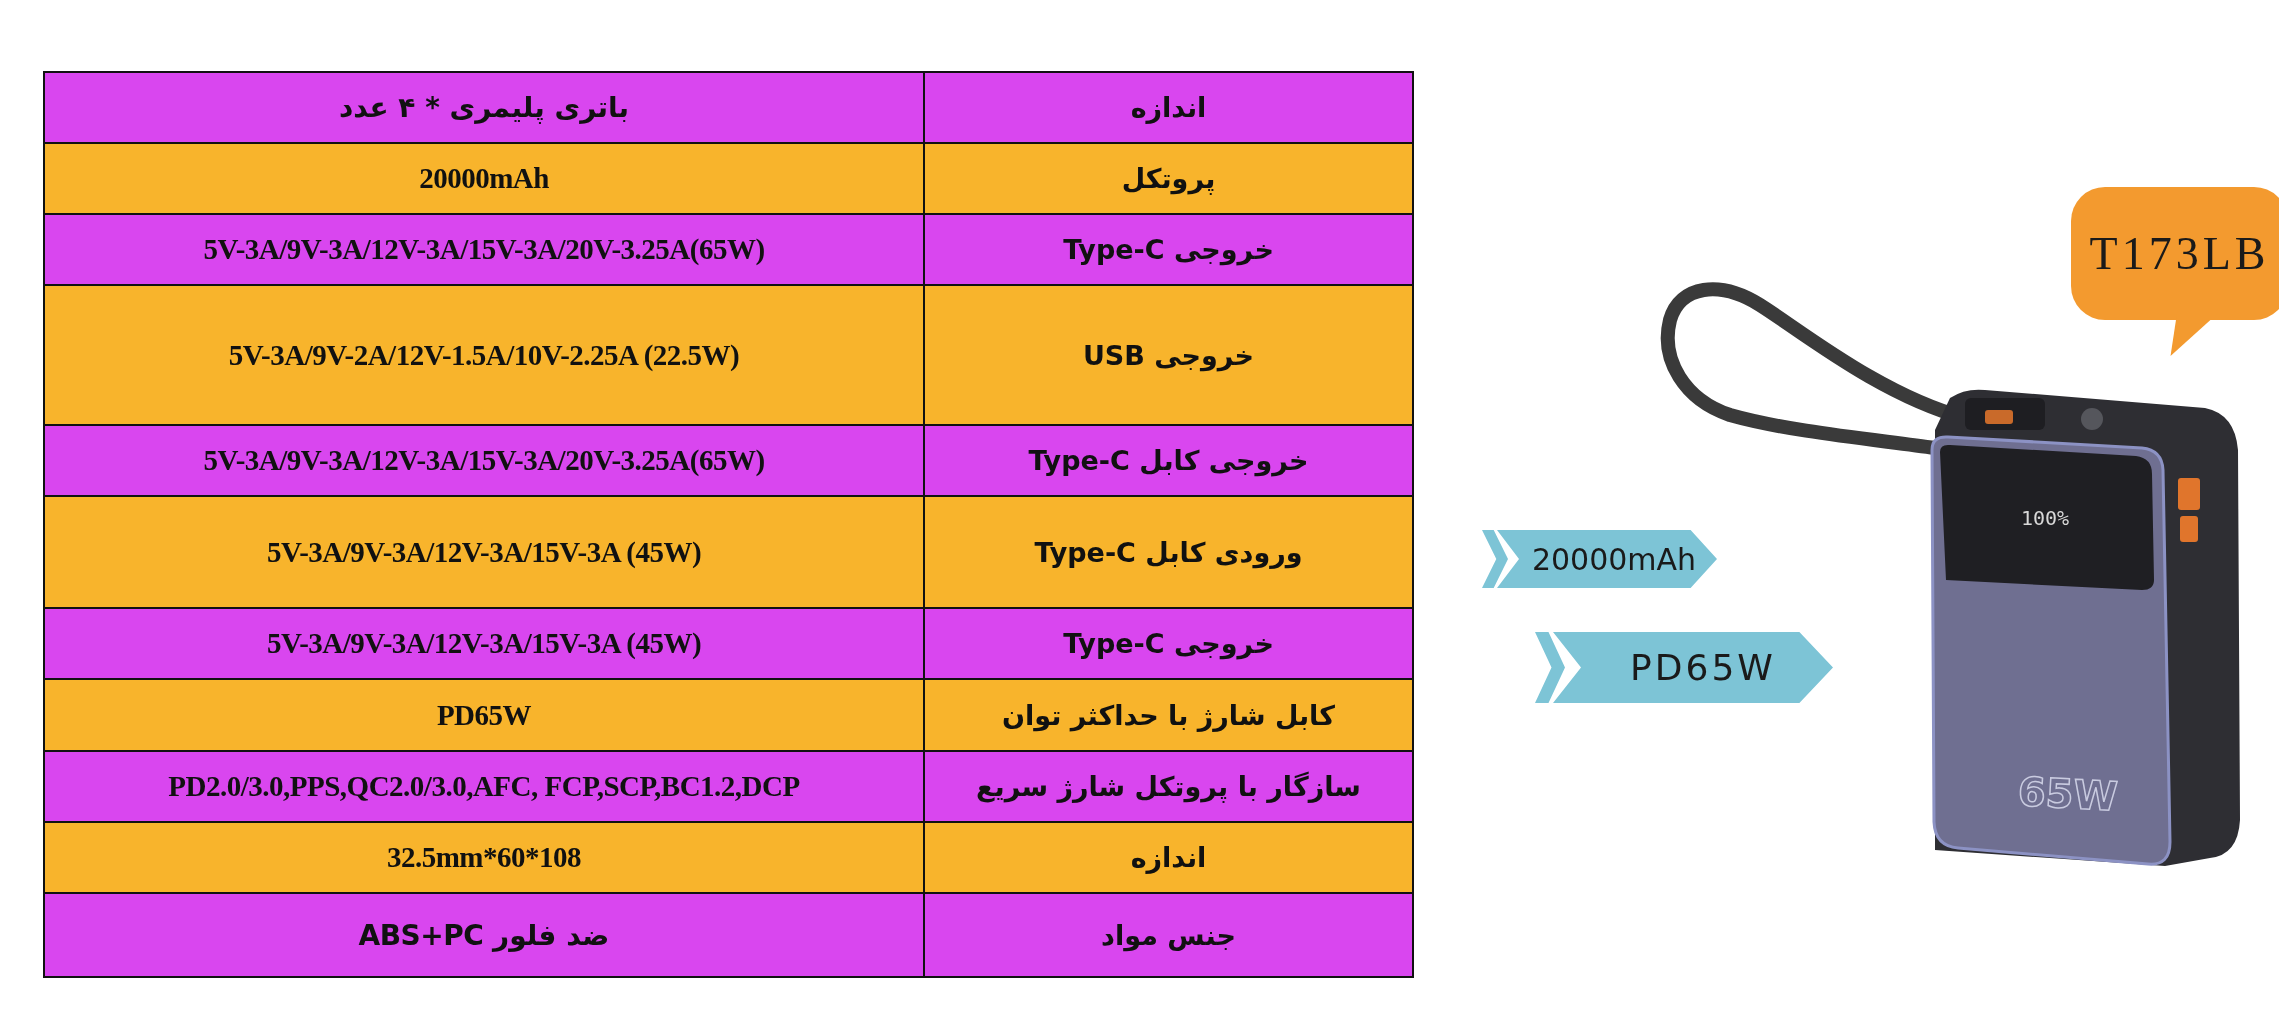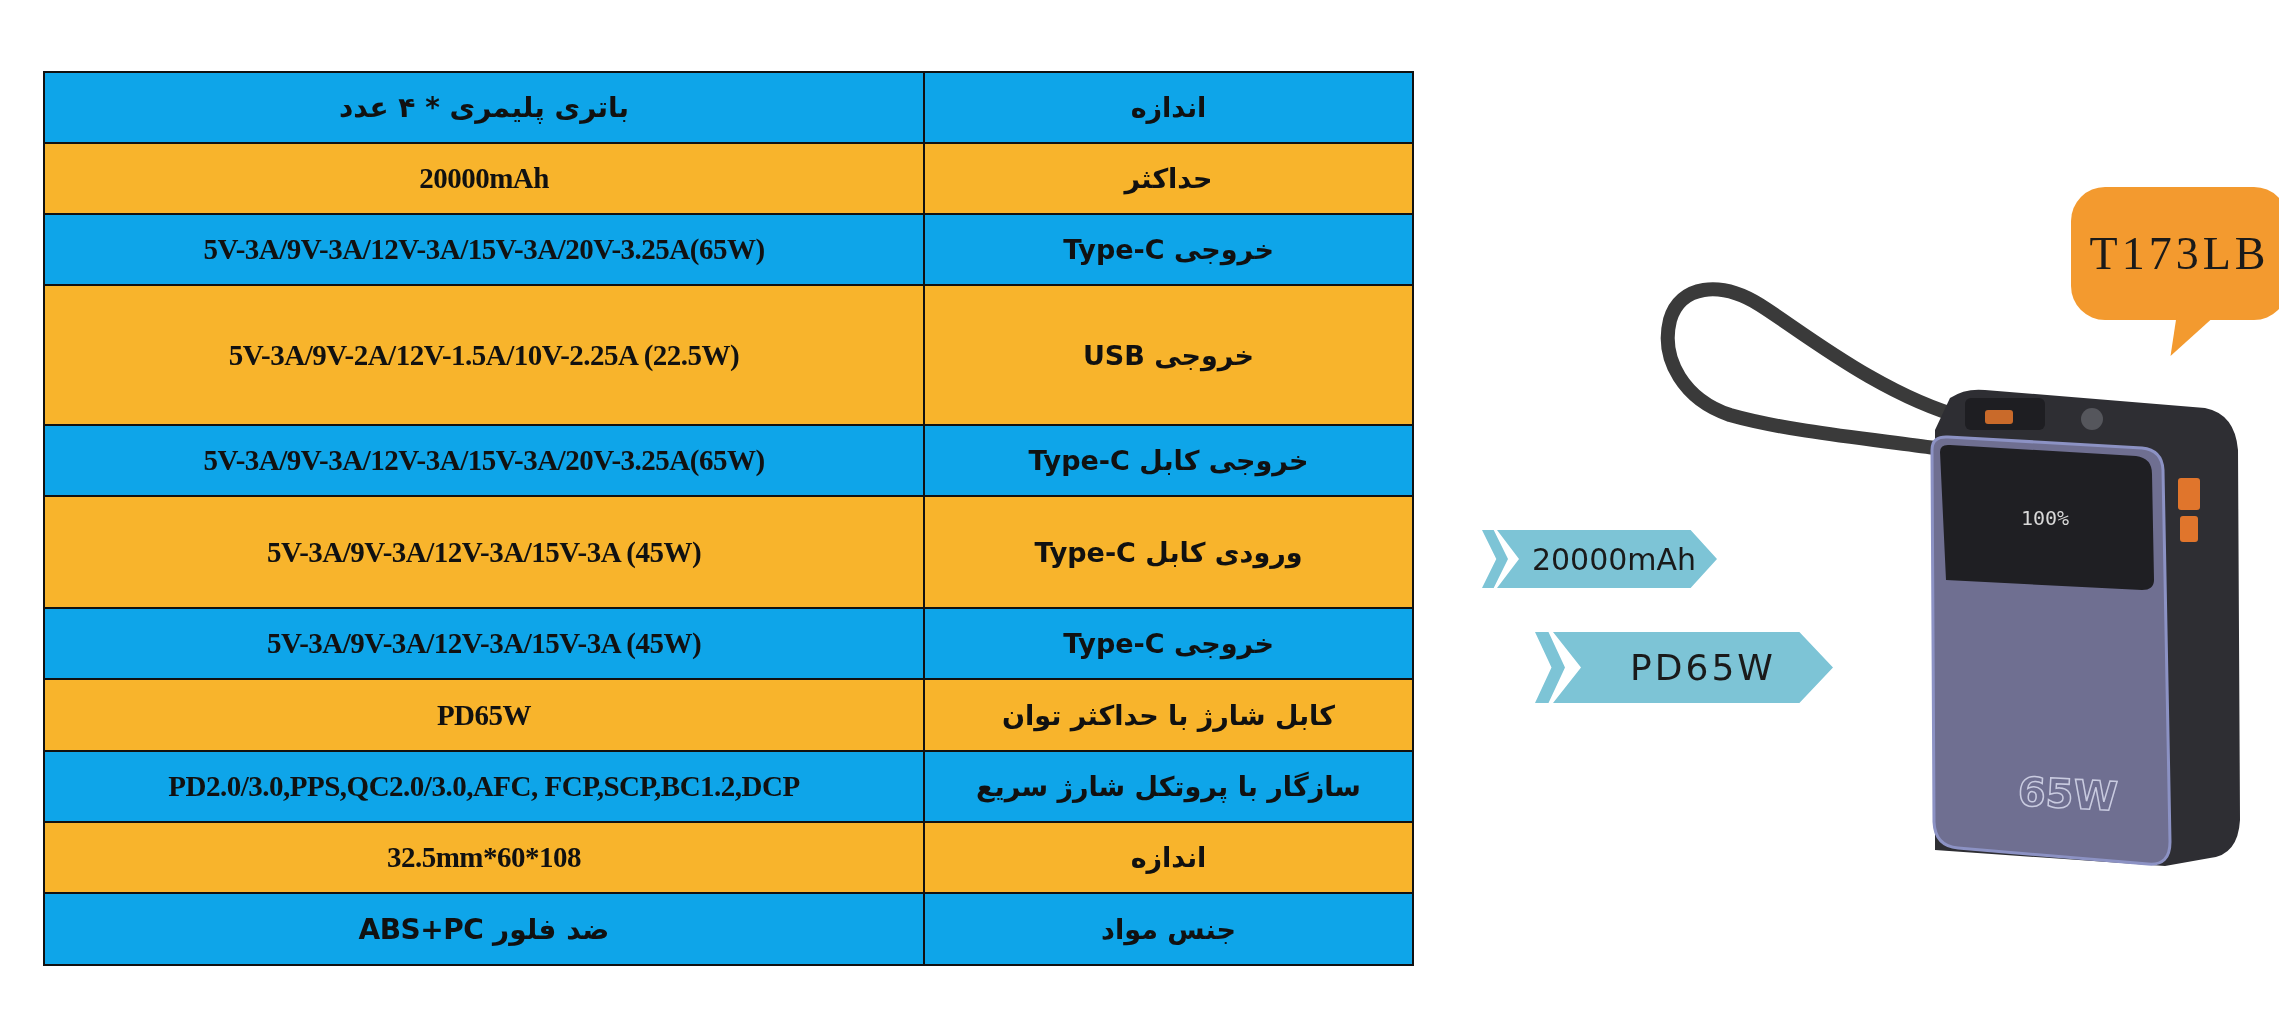--- a/index.html
+++ b/index.html
@@ -14,21 +14,21 @@
     border: 2.5px solid #111111;
     text-align: center; vertical-align: middle;
     color: #111111; font-weight: bold;
     padding: 0 6px;
   }
   .spec-table col.label-col { width: 489px; }
   .spec-table col.value-col { width: 880px; }
   .spec-table td.label { direction: rtl; font-family: "DejaVu Sans", sans-serif; font-size: 27px; }
   .spec-table td.value { direction: rtl; font-family: "Liberation Serif", serif; font-size: 29px; letter-spacing: -0.5px; }
   .spec-table td.value.fa { font-family: "DejaVu Sans", sans-serif; font-size: 28px; }
-  tr.yellow td { background: #0ea5e9; }
+  tr.yellow td { background: #d946ef; }
   tr.orange td { background: #F8B42C; }
 
   .product-art { position: absolute; left: 1460px; top: 170px; width: 819px; height: 720px; }
 
   .model-bubble {
     position: absolute; left: 2030px; top: 187px; width: 217px; height: 133px;
     background: #F39A2F; border-radius: 34px;
     display: flex; align-items: center; justify-content: center; margin-left: 41px;
   }
   .model-bubble-tail {
@@ -66,21 +66,21 @@
       <col class="value-col">
       <col class="label-col">
     </colgroup>
   <tbody>
     <tr class="yellow" style="height:71px">
       <td class="value fa">باتری پلیمری * ۴ عدد</td>
       <td class="label">اندازه</td>
     </tr>
     <tr class="orange" style="height:71px">
       <td class="value">20000mAh</td>
-      <td class="label">حداکثر</td>
+      <td class="label">پروتکل</td>
     </tr>
     <tr class="yellow" style="height:71px">
       <td class="value">5V-3A/9V-3A/12V-3A/15V-3A/20V-3.25A(65W)</td>
       <td class="label">خروجی Type-C</td>
     </tr>
     <tr class="orange" style="height:140px">
       <td class="value">5V-3A/9V-2A/12V-1.5A/10V-2.25A (22.5W)</td>
       <td class="label">خروجی USB</td>
     </tr>
     <tr class="yellow" style="height:71px">
@@ -100,21 +100,21 @@
       <td class="label">کابل شارژ با حداکثر توان</td>
     </tr>
     <tr class="yellow" style="height:71px">
       <td class="value">PD2.0/3.0,PPS,QC2.0/3.0,AFC, FCP,SCP,BC1.2,DCP</td>
       <td class="label">سازگار با پروتکل شارژ سریع</td>
     </tr>
     <tr class="orange" style="height:71px">
       <td class="value">108*60*32.5mm</td>
       <td class="label">اندازه</td>
     </tr>
-    <tr class="yellow" style="height:72px">
+    <tr class="yellow" style="height:84px">
       <td class="value fa">ضد فلور  ABS+PC</td>
       <td class="label">جنس مواد</td>
     </tr>
   </tbody>
 </table>
 
 <svg class="product-art" viewBox="1460 170 819 720" width="819" height="720" xmlns="http://www.w3.org/2000/svg">
 
   <path d="M1965 418 C 1880 395, 1800 330, 1760 305 C 1720 280, 1680 285, 1670 320 C 1660 360, 1685 400, 1730 415 C 1790 432, 1880 440, 1935 448" fill="none" stroke="#3a3a3a" stroke-width="14" stroke-linecap="round"></path>
 

